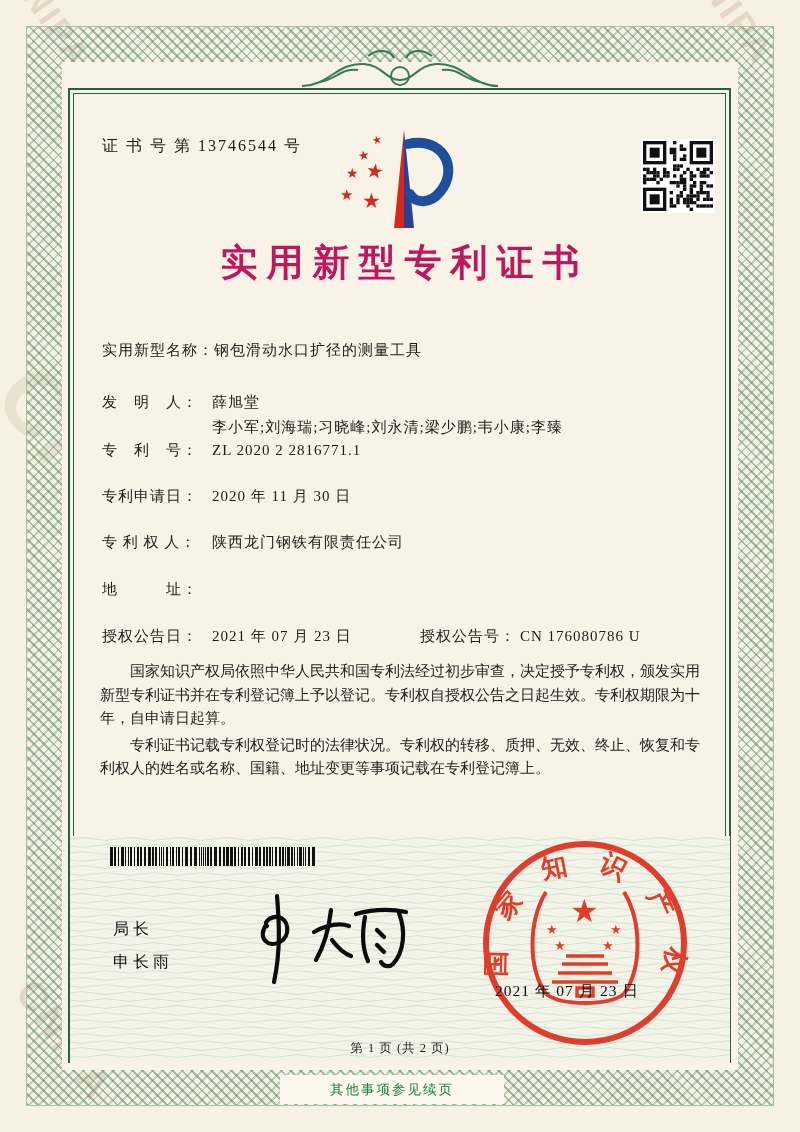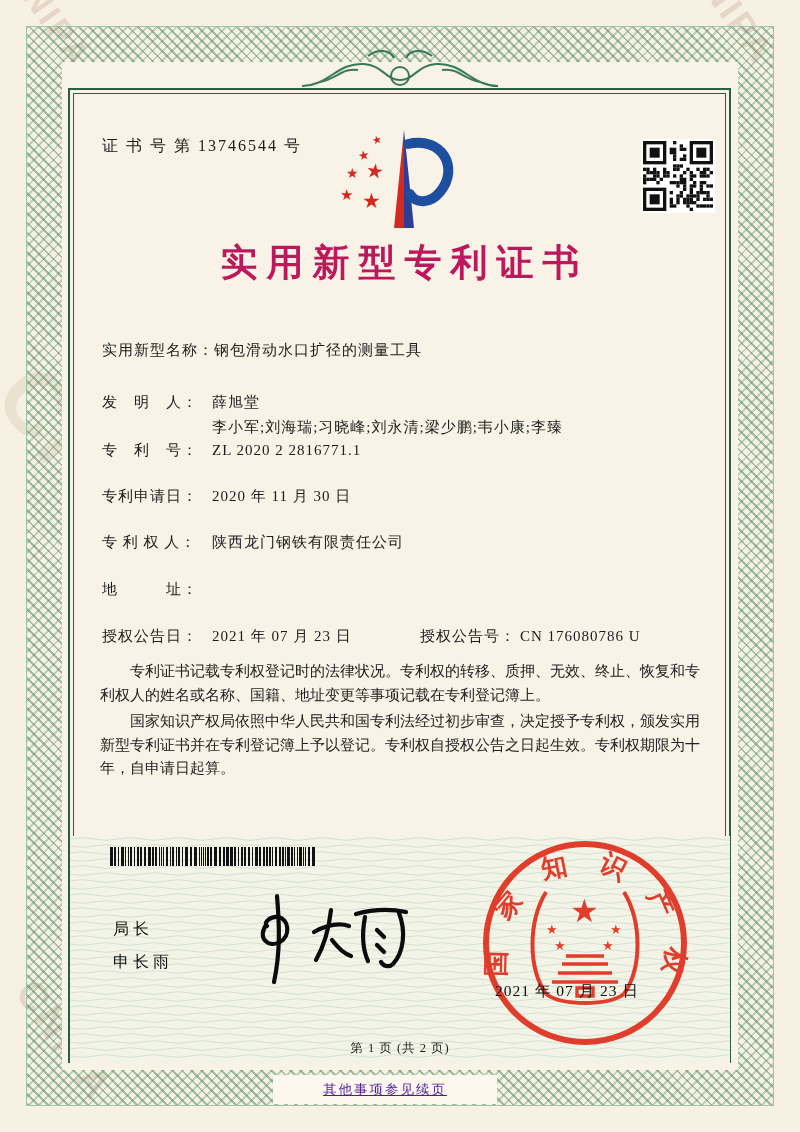--- a/index.html
+++ b/index.html
@@ -61,22 +61,22 @@
   
   .wave-zone{position:absolute;left:70px;top:836px;width:660px;height:227px;background:#f3f4e7;}
   .barcode{position:absolute;left:110px;top:847px;}
   .signer{position:absolute;left:113px;top:912px;font-family:"Liberation Sans","DejaVu Sans",sans-serif;
           font-size:16px;letter-spacing:4px;line-height:33px;color:#101010;}
   .signature{position:absolute;left:236px;top:890px;}
   .seal{position:absolute;left:478px;top:836px;}
   .seal-date{position:absolute;left:467px;top:981px;width:200px;text-align:center;
              font-size:15.5px;letter-spacing:1px;color:#101010;}
   .page-no{position:absolute;left:0;top:1040px;width:100%;text-align:center;font-size:12.5px;letter-spacing:1px;}
-  .note-box{position:absolute;left:273px;top:1075px;width:224px;height:29px;background:#fcf8ee;
-            display:flex;align-items:center;justify-content:center;font-size:13.5px;letter-spacing:2px;color:#4c1d95;text-decoration:underline;}
+  .note-box{position:absolute;left:280px;top:1075px;width:224px;height:29px;background:#fcf8ee;
+            display:flex;align-items:center;justify-content:center;font-size:13.5px;letter-spacing:2px;color:#15803d;}
 </style>
 </head>
 <body>
 
 <div class="page">
 
   <div class="wm wm1">CNIPA</div>
   <div class="wm wm2">CNIPA</div>
   <div class="wm wm3">CNIPA</div>
   <div class="wm wm4">CNIPA</div>
@@ -274,22 +274,22 @@
       <span class="lbl">授权公告日：</span>
       <span>2021 年 07 月 23 日</span>
     </span>
     <span class="pair2">
       <span class="lbl">授权公告号：</span>
       <span>CN 176080786 U</span>
     </span>
   </div>
 
   <div class="paras">
+    <p>国家知识产权局依照中华人民共和国专利法经过初步审查，决定授予专利权，颁发实用新型专利证书并在专利登记簿上予以登记。专利权自授权公告之日起生效。专利权期限为十年，自申请日起算。</p>
     <p>专利证书记载专利权登记时的法律状况。专利权的转移、质押、无效、终止、恢复和专利权人的姓名或名称、国籍、地址变更等事项记载在专利登记簿上。</p>
-    <p>国家知识产权局依照中华人民共和国专利法经过初步审查，决定授予专利权，颁发实用新型专利证书并在专利登记簿上予以登记。专利权自授权公告之日起生效。专利权期限为十年，自申请日起算。</p>
   </div>
 
   <div class="wave-zone"></div>
   <svg id="waves-svg" style="position:absolute;left:70px;top:836px;" width="660" height="227" viewBox="0 0 660 227">
       <path d="M0 3 q 12 -2.8 24 0 t 24 0 t 24 0 t 24 0 t 24 0 t 24 0 t 24 0 t 24 0 t 24 0 t 24 0 t 24 0 t 24 0 t 24 0 t 24 0 t 24 0 t 24 0 t 24 0 t 24 0 t 24 0 t 24 0 t 24 0 t 24 0 t 24 0 t 24 0 t 24 0 t 24 0 t 24 0 t 24 0" fill="none" stroke="#cbdfca" stroke-width="1" opacity="0.8"></path>
       <path d="M0 10 q 12 2.8 24 0 t 24 0 t 24 0 t 24 0 t 24 0 t 24 0 t 24 0 t 24 0 t 24 0 t 24 0 t 24 0 t 24 0 t 24 0 t 24 0 t 24 0 t 24 0 t 24 0 t 24 0 t 24 0 t 24 0 t 24 0 t 24 0 t 24 0 t 24 0 t 24 0 t 24 0 t 24 0 t 24 0" fill="none" stroke="#cbdfca" stroke-width="1" opacity="0.8"></path>
       <path d="M0 17 q 12 -2.8 24 0 t 24 0 t 24 0 t 24 0 t 24 0 t 24 0 t 24 0 t 24 0 t 24 0 t 24 0 t 24 0 t 24 0 t 24 0 t 24 0 t 24 0 t 24 0 t 24 0 t 24 0 t 24 0 t 24 0 t 24 0 t 24 0 t 24 0 t 24 0 t 24 0 t 24 0 t 24 0 t 24 0" fill="none" stroke="#cbdfca" stroke-width="1" opacity="0.8"></path>
       <path d="M0 24 q 12 2.8 24 0 t 24 0 t 24 0 t 24 0 t 24 0 t 24 0 t 24 0 t 24 0 t 24 0 t 24 0 t 24 0 t 24 0 t 24 0 t 24 0 t 24 0 t 24 0 t 24 0 t 24 0 t 24 0 t 24 0 t 24 0 t 24 0 t 24 0 t 24 0 t 24 0 t 24 0 t 24 0 t 24 0" fill="none" stroke="#cbdfca" stroke-width="1" opacity="0.8"></path>
       <path d="M0 31 q 12 -2.8 24 0 t 24 0 t 24 0 t 24 0 t 24 0 t 24 0 t 24 0 t 24 0 t 24 0 t 24 0 t 24 0 t 24 0 t 24 0 t 24 0 t 24 0 t 24 0 t 24 0 t 24 0 t 24 0 t 24 0 t 24 0 t 24 0 t 24 0 t 24 0 t 24 0 t 24 0 t 24 0 t 24 0" fill="none" stroke="#cbdfca" stroke-width="1" opacity="0.8"></path>
       <path d="M0 38 q 12 2.8 24 0 t 24 0 t 24 0 t 24 0 t 24 0 t 24 0 t 24 0 t 24 0 t 24 0 t 24 0 t 24 0 t 24 0 t 24 0 t 24 0 t 24 0 t 24 0 t 24 0 t 24 0 t 24 0 t 24 0 t 24 0 t 24 0 t 24 0 t 24 0 t 24 0 t 24 0 t 24 0 t 24 0" fill="none" stroke="#cbdfca" stroke-width="1" opacity="0.8"></path>

